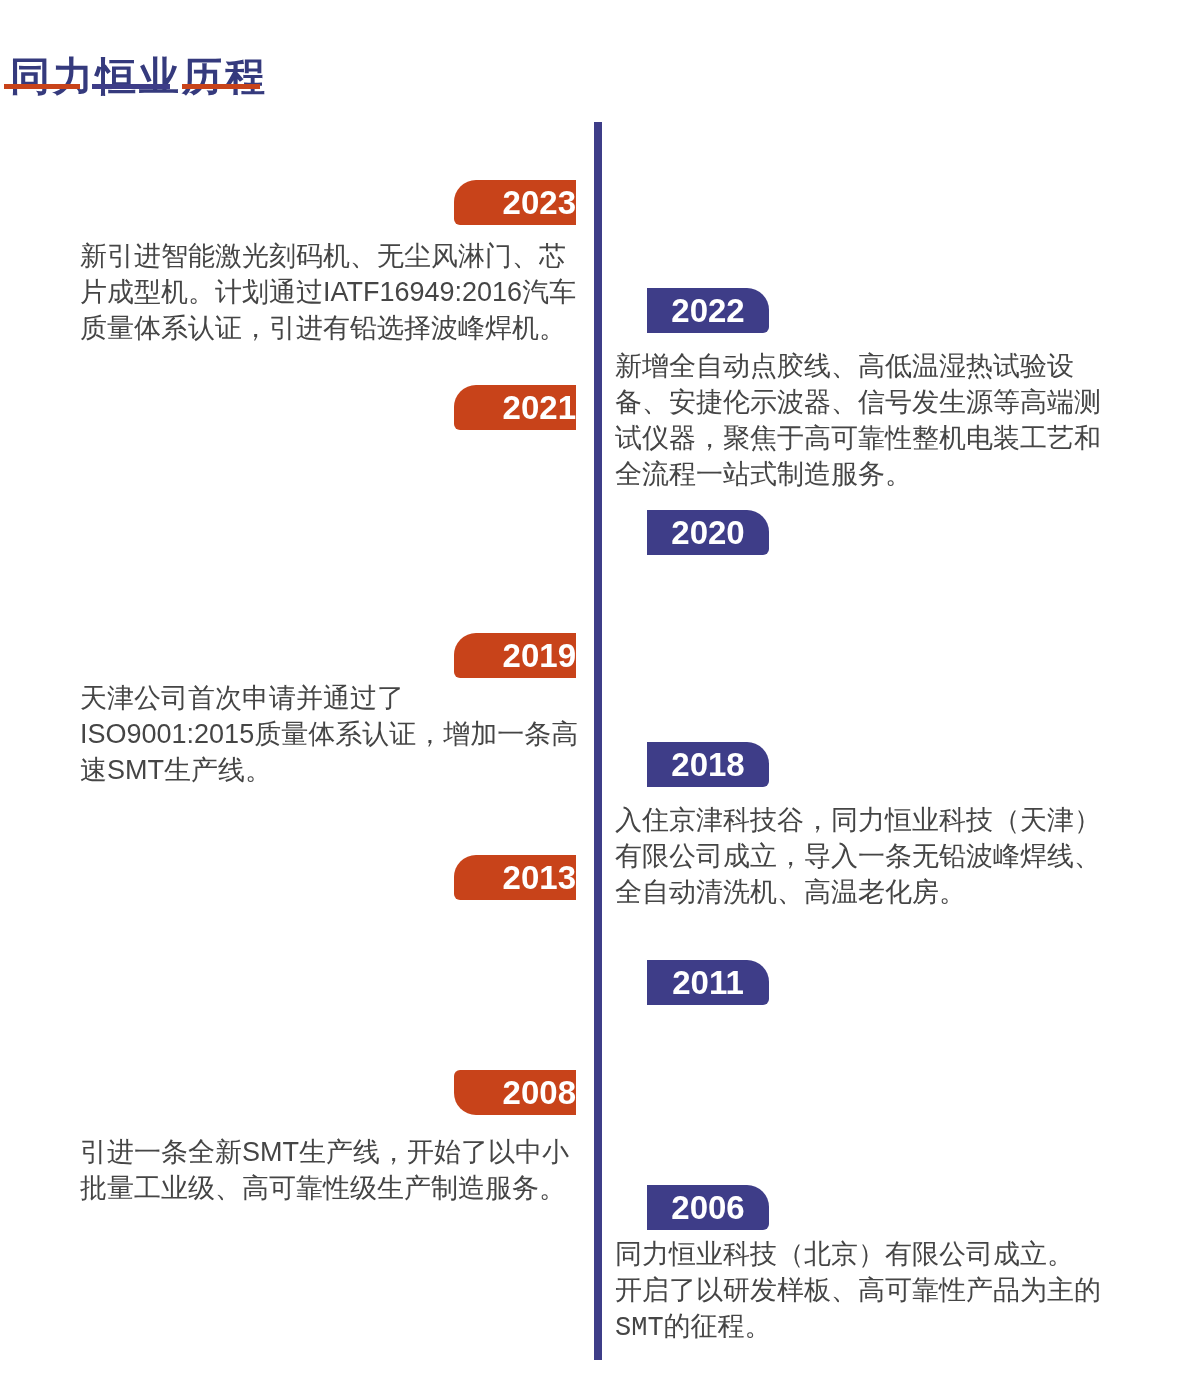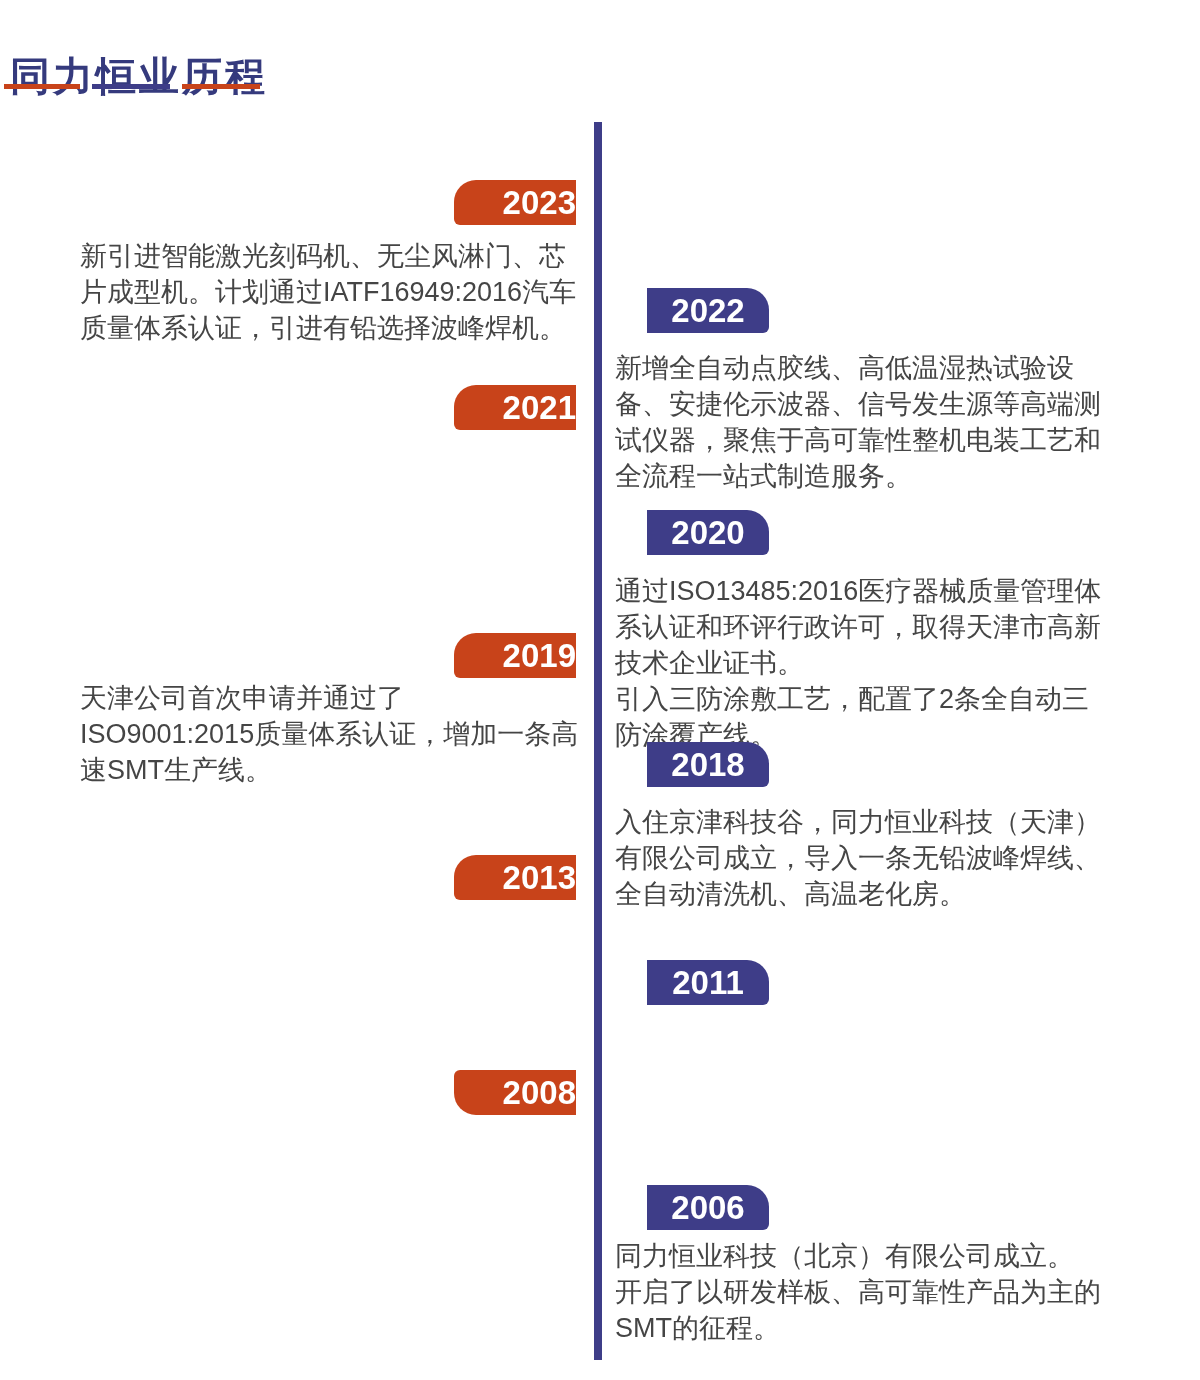--- a/index.html
+++ b/index.html
@@ -69,21 +69,21 @@
   }
   .entry-text{
     position:absolute;
     font-size:27px;
     line-height:36px;
     color:var(--text-color);
     white-space:pre-line;
     z-index:1;
   }
   .entry-text.left{left:80px;width:500px;}
-  .entry-text.right{left:615px;width:492px;}
+  .entry-text.right{left:615px;width:492px;font-family:Liberation Mono, monospace;}
 </style>
 </head>
 <body>
 
 <div class="page">
 
   <h1 class="page-title">同力恒业历程</h1>
   <div class="title-dash dash-1"></div>
   <div class="title-dash dash-2"></div>
   <div class="title-dash dash-3"></div>
@@ -92,32 +92,31 @@
 
   <div class="badge left" style="top:180px">2023</div>
   <div class="entry-text left" style="top:238px">新引进智能激光刻码机、无尘风淋门、芯片成型机。计划通过IATF16949:2016汽车质量体系认证，引进有铅选择波峰焊机。</div>
 
   <div class="badge right" style="top:288px">2022</div>
   <div class="entry-text right" style="top:350px">新增全自动点胶线、高低温湿热试验设备、安捷伦示波器、信号发生源等高端测试仪器，聚焦于高可靠性整机电装工艺和全流程一站式制造服务。</div>
 
   <div class="badge left" style="top:385px">2021</div>
 
   <div class="badge right" style="top:510px">2020</div>
-  <div class="entry-text right" style="top:573px">通过ISO13485:2016医疗器械质量管理体系认证和环评行政许可，取得天津市高新技术企业证书。
-引入三防涂敷工艺，配置了2条全自动三防涂覆产线。</div>
 
   <div class="badge left" style="top:633px">2019</div>
   <div class="entry-text left" style="top:680px">天津公司首次申请并通过了 ISO9001:2015质量体系认证，增加一条高速SMT生产线。</div>
 
   <div class="badge right" style="top:742px">2018</div>
   <div class="entry-text right" style="top:804px">入住京津科技谷，同力恒业科技（天津）有限公司成立，导入一条无铅波峰焊线、全自动清洗机、高温老化房。</div>
 
   <div class="badge left" style="top:855px">2013</div>
 
   <div class="badge right" style="top:960px">2011</div>
 
   <div class="badge left flip" style="top:1070px">2008</div>
+  <div class="entry-text left" style="top:1134px">引进一条全新SMT生产线，开始了以中小批量工业级、高可靠性级生产制造服务。</div>
 
   <div class="badge right" style="top:1185px">2006</div>
   <div class="entry-text right" style="top:1238px">同力恒业科技（北京）有限公司成立。
 开启了以研发样板、高可靠性产品为主的SMT的征程。</div>
 
 </div>
 
 </body></html>

